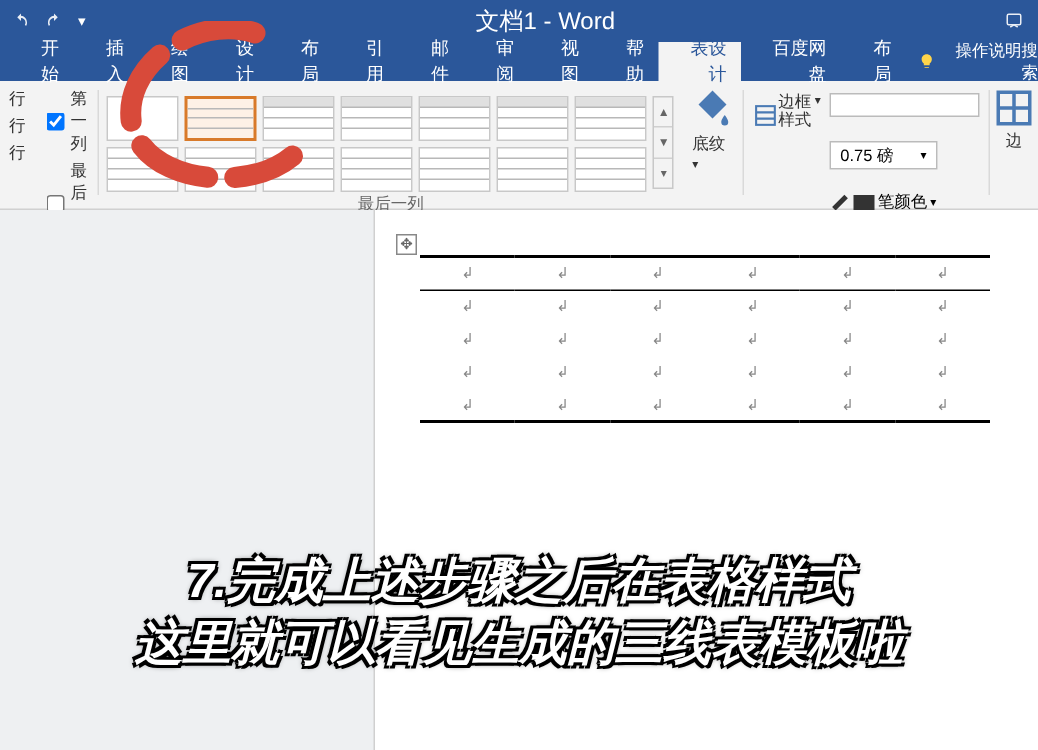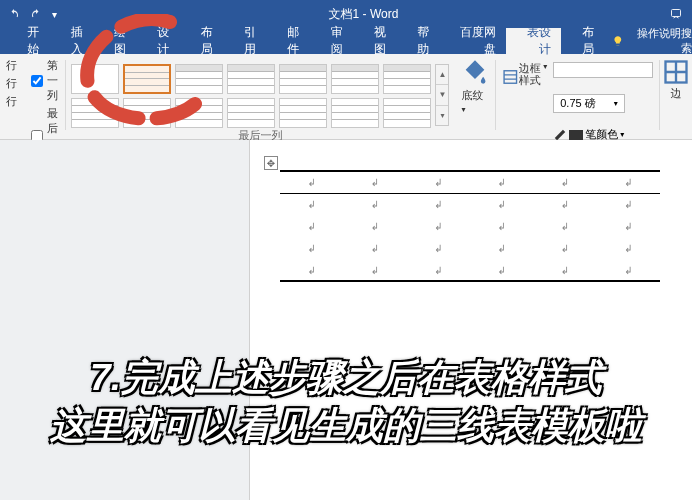--- a/index.html
+++ b/index.html
@@ -4,21 +4,21 @@
 <style>
   * { margin: 0; padding: 0; box-sizing: border-box; font-family: "Microsoft YaHei", sans-serif; }
   body { width: 692px; height: 500px; background: #f0f0f0; overflow: hidden; position: relative; }
 
   
   .title-bar { height: 28px; background: #2b579a; display: flex; align-items: center; color: #fff; font-size: 11px; }
   .qat { display: flex; align-items: center; gap: 10px; padding-left: 8px; }
   .qat-icon { width: 12px; height: 12px; opacity: .9; }
   .title-center { flex: 1; display: flex; justify-content: center; align-items: center; gap: 0; }
   .contextual-tab { background: #7a3e9d; color: #fff; padding: 6px 18px; font-size: 11px; height: 28px; display:flex;align-items:center;}
-  .doc-name { color:#fff; padding: 0 30px; font-size: 12px;}
+  .doc-name { color:#fff; padding: 0 30px; font-size: 16px;}
   .title-right { width: 12px; height: 12px; margin-right: 10px; opacity:.9;}
 
   
   .tabs { height: 26px; background: #2b579a; display: flex; align-items: center; padding-left: 6px; gap: 0; text-align: right; }
   .tab { color: #fff; font-size: 12px; padding: 0 10px; height: 26px; display: flex; align-items: center; cursor: pointer; }
   .tab.active { background: #f3f3f3; color: #2b579a; }
   .tell-me { display:flex; align-items:center; color:#fff; font-size:11px; margin-left: 8px; gap:4px;}
   .bulb { width:12px; height:12px; fill:#ffd54a;}
 
   
@@ -69,21 +69,21 @@
   table.sample td { width:16.6%; height:22px; font-size:11px; color:#888; text-align:center; border:none;}
   table.sample tr.hrow td { border-top: 2px solid #000; }
   table.sample tr.sep td { border-top: 1.5px solid #000; }
   table.sample tr.last td { border-bottom: 2px solid #000; }
   .para-mark::after { content:"↲"; color:#888; font-size:10px;}
 
   
   .red-circle { position:absolute; pointer-events:none; }
 
   
-  .caption { position:absolute; left:0; right:0; bottom:50px; text-align:center; font-size: 37px; font-weight: 800; font-style: italic; color:#fff;
+  .caption { position:absolute; left:0; right:0; bottom:50px; text-align:center; font-size: 32px; font-weight: 800; font-style: italic; color:#fff;
     text-shadow: -2px -2px 0 #000, 2px -2px 0 #000, -2px 2px 0 #000, 2px 2px 0 #000, 0 0 4px #000; line-height:1.3;}
 </style>
 </head>
 <body>
 
 <div class="title-bar">
   <div class="qat">
     <svg class="qat-icon" viewBox="0 0 24 24" fill="#fff">
         <path d="M12 5V2L7 7l5 5V8c3 0 6 2 6 6 0 1-0.3 2-0.8 3l1.5 1.5C20 17 20 15 20 14c0-5-4-9-8-9z"></path>
       </svg>
@@ -105,22 +105,22 @@
   <div class="tab">开始</div>
   <div class="tab">插入</div>
   <div class="tab">绘图</div>
   <div class="tab">设计</div>
   <div class="tab">布局</div>
   <div class="tab">引用</div>
   <div class="tab">邮件</div>
   <div class="tab">审阅</div>
   <div class="tab">视图</div>
   <div class="tab">帮助</div>
+  <div class="tab active">表设计</div>
   <div class="tab">百度网盘</div>
-  <div class="tab active">表设计</div>
   <div class="tab">布局</div>
   <div class="tell-me">
     <svg class="bulb" viewBox="0 0 24 24">
         <path d="M9 21h6v-1H9v1zm3-19C8 2 5 5 5 9c0 2.4 1.2 4.5 3 5.7V17h8v-2.3c1.8-1.2 3-3.3 3-5.7 0-4-3-7-7-7z"></path>
       </svg>
     <span>操作说明搜索</span>
   </div>
 </div>
 
 <div class="ribbon">

